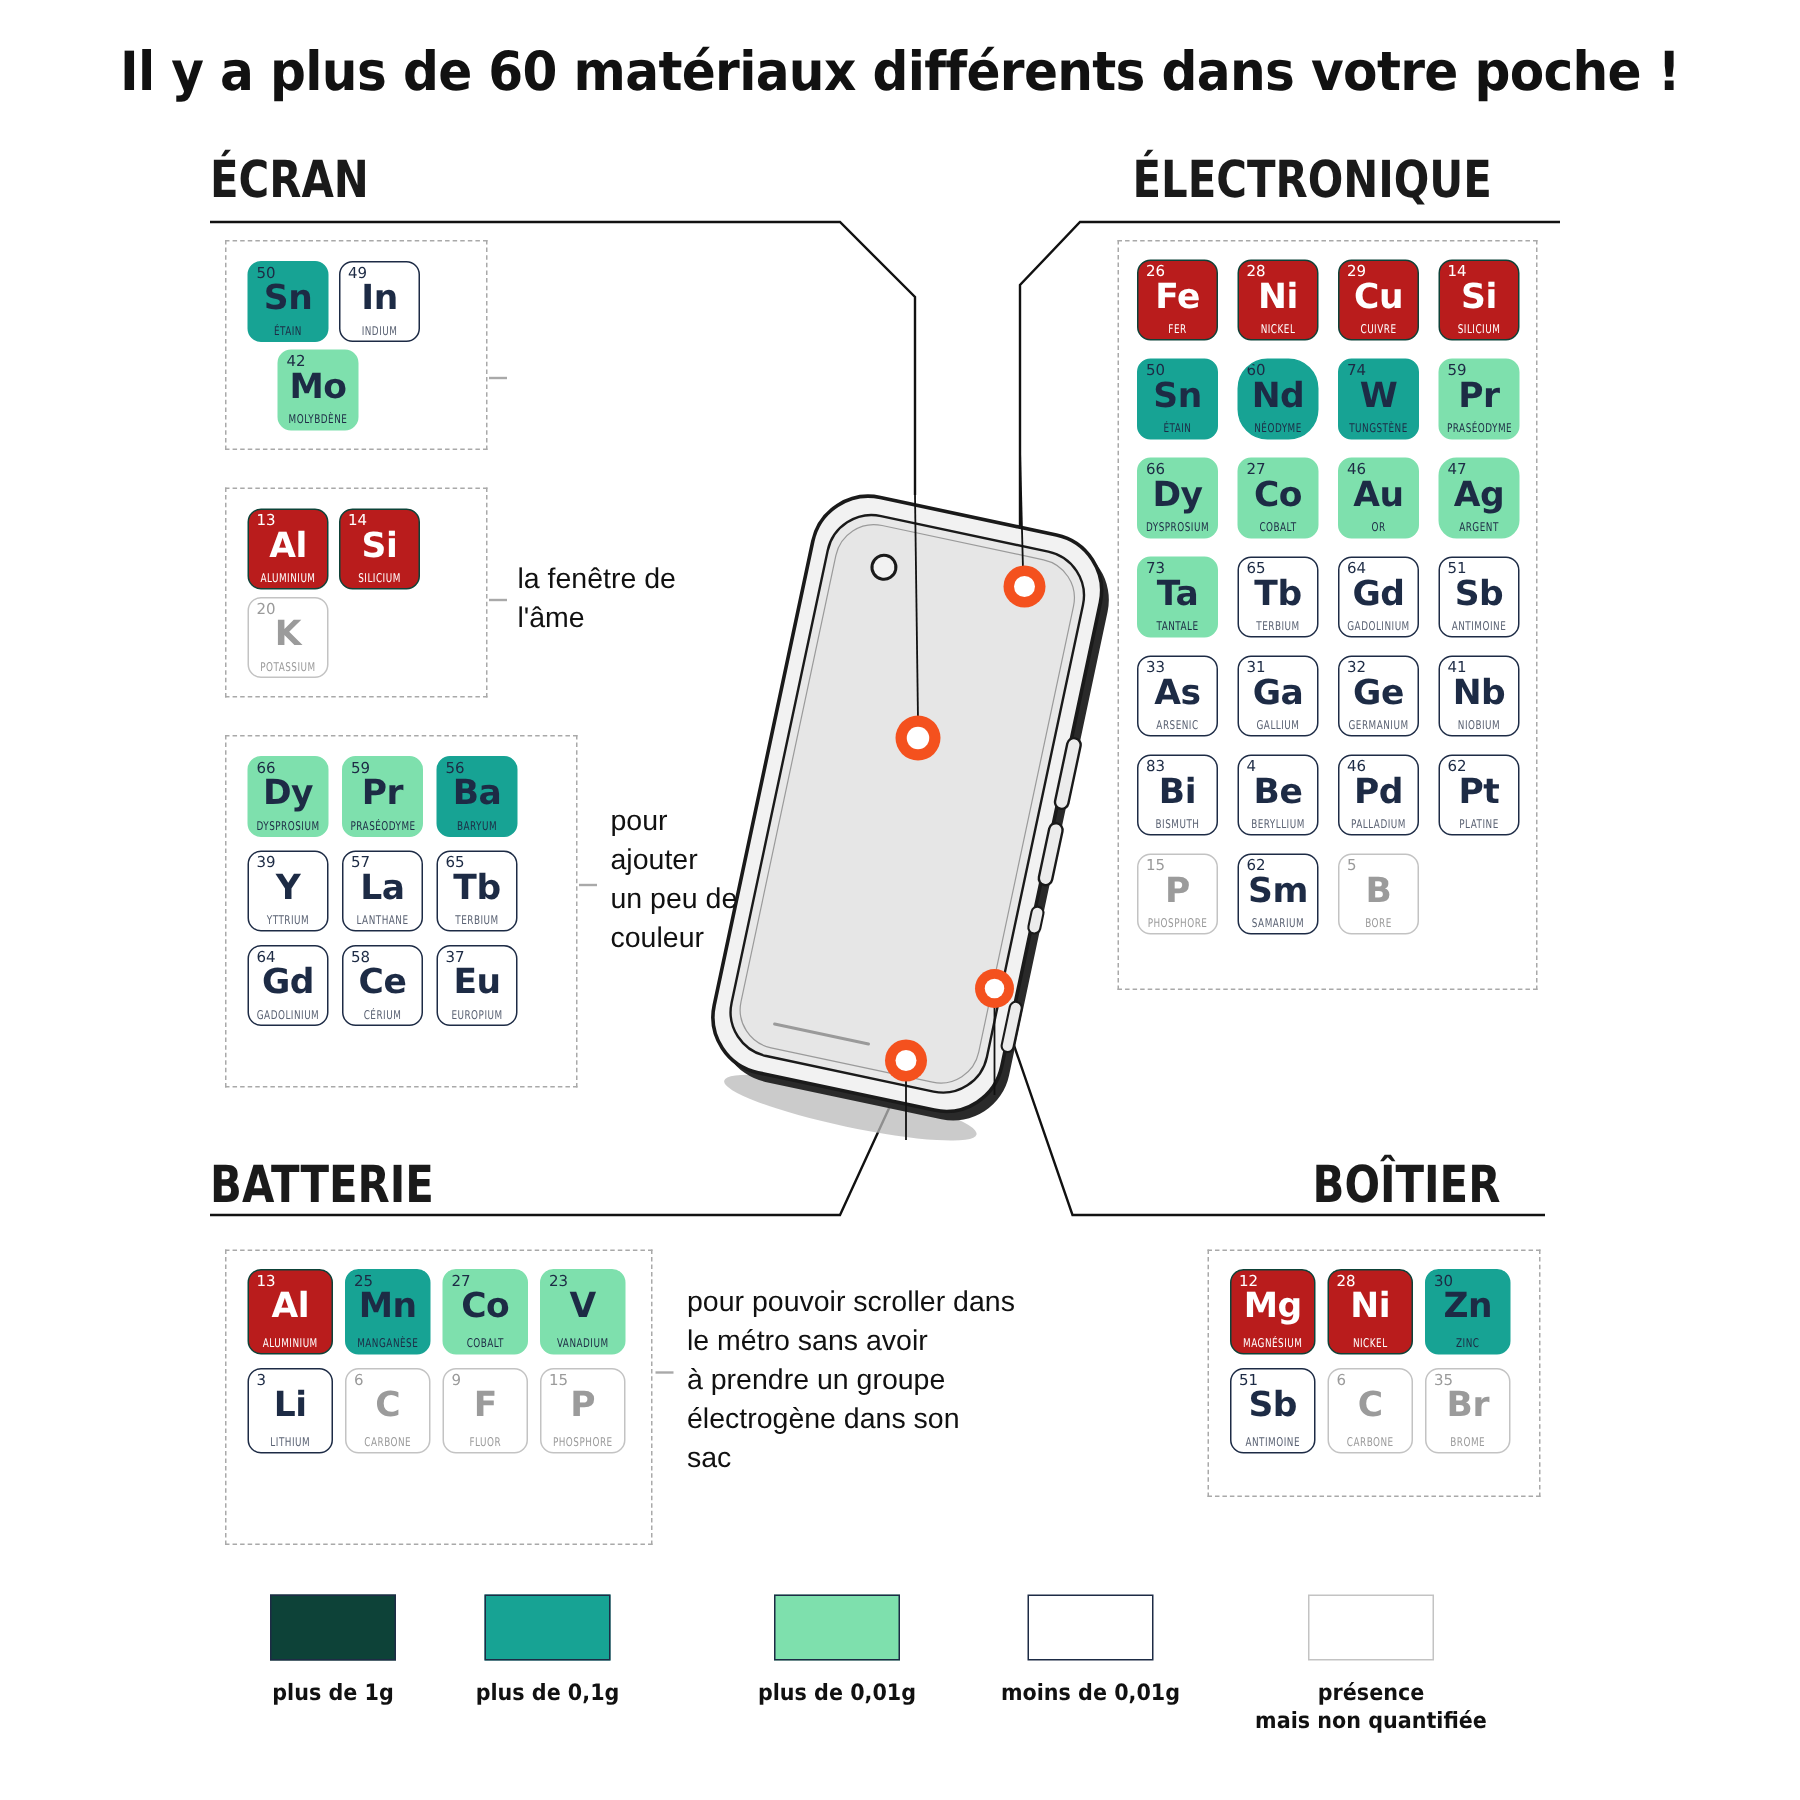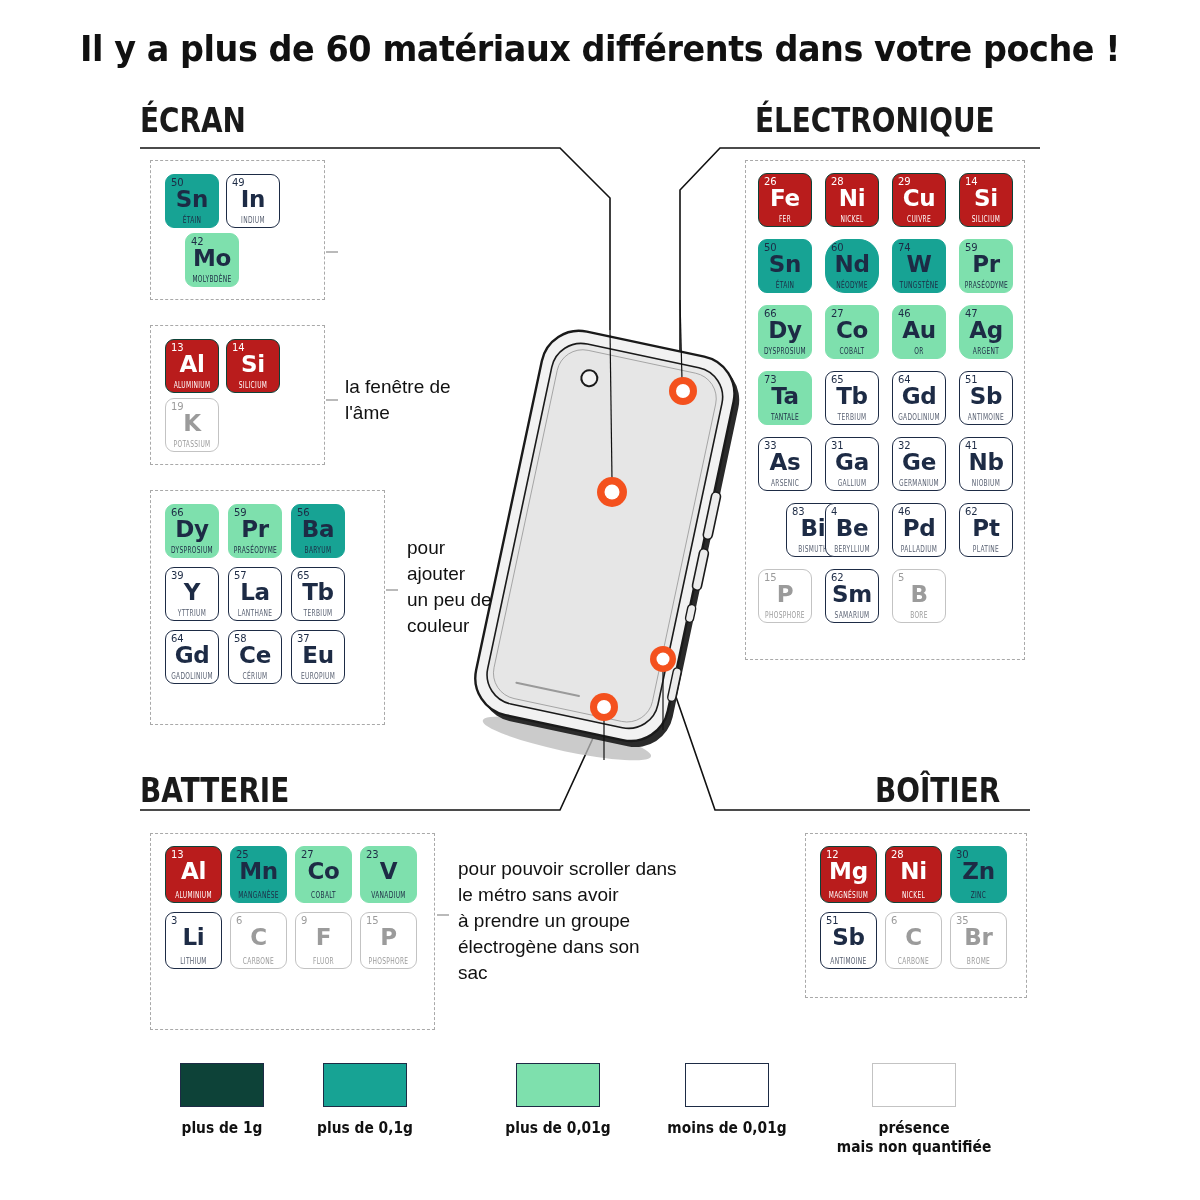--- a/index.html
+++ b/index.html
@@ -222,21 +222,21 @@
       <span class="num">13</span>
       <span class="sym">Al</span>
       <span class="nm">ALUMINIUM</span>
     </div>
     <div class="tile t-dark" style="left:75px;top:13px;">
       <span class="num">14</span>
       <span class="sym">Si</span>
       <span class="nm">SILICIUM</span>
     </div>
     <div class="tile t-grey" style="left:14px;top:72px;">
-      <span class="num">19</span>
+      <span class="num">20</span>
       <span class="sym">K</span>
       <span class="nm">POTASSIUM</span>
     </div>
   </div>
 
   <div class="group" style="left:150px;top:490px;width:235px;height:235px;">
     <div class="tile t-mint" style="left:14px;top:13px;">
       <span class="num">66</span>
       <span class="sym">Dy</span>
       <span class="nm">DYSPROSIUM</span>
@@ -389,21 +389,21 @@
         <span class="num">32</span>
         <span class="sym">Ge</span>
         <span class="nm">GERMANIUM</span>
       </div>
     <div class="tile t-white" style="left:213px;top:276px;">
         <span class="num">41</span>
         <span class="sym">Nb</span>
         <span class="nm">NIOBIUM</span>
       </div>
 
-    <div class="tile t-white" style="left:12px;top:342px;margin-left:28px;">
+    <div class="tile t-white" style="left:12px;top:342px;">
         <span class="num">83</span>
         <span class="sym">Bi</span>
         <span class="nm">BISMUTH</span>
       </div>
     <div class="tile t-white" style="left:79px;top:342px;">
         <span class="num">4</span>
         <span class="sym">Be</span>
         <span class="nm">BERYLLIUM</span>
       </div>
     <div class="tile t-white" style="left:146px;top:342px;">

